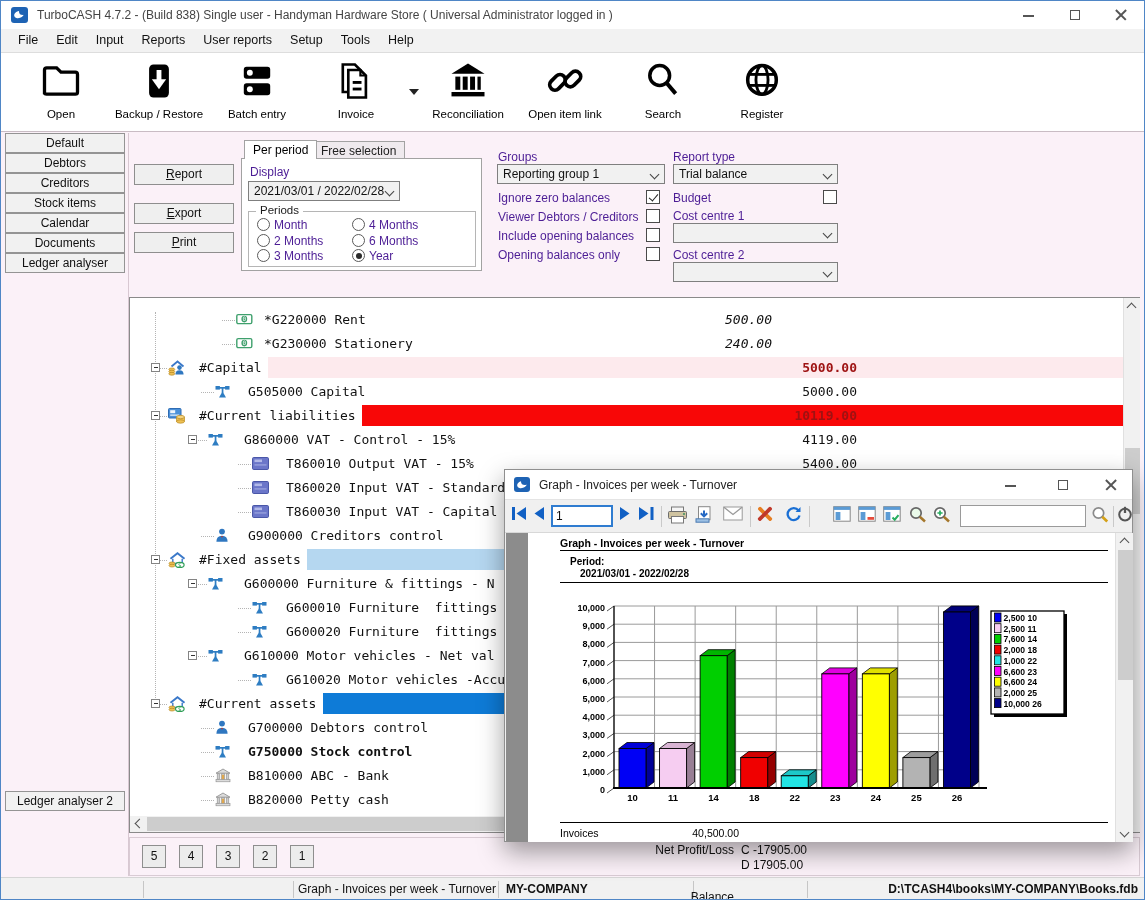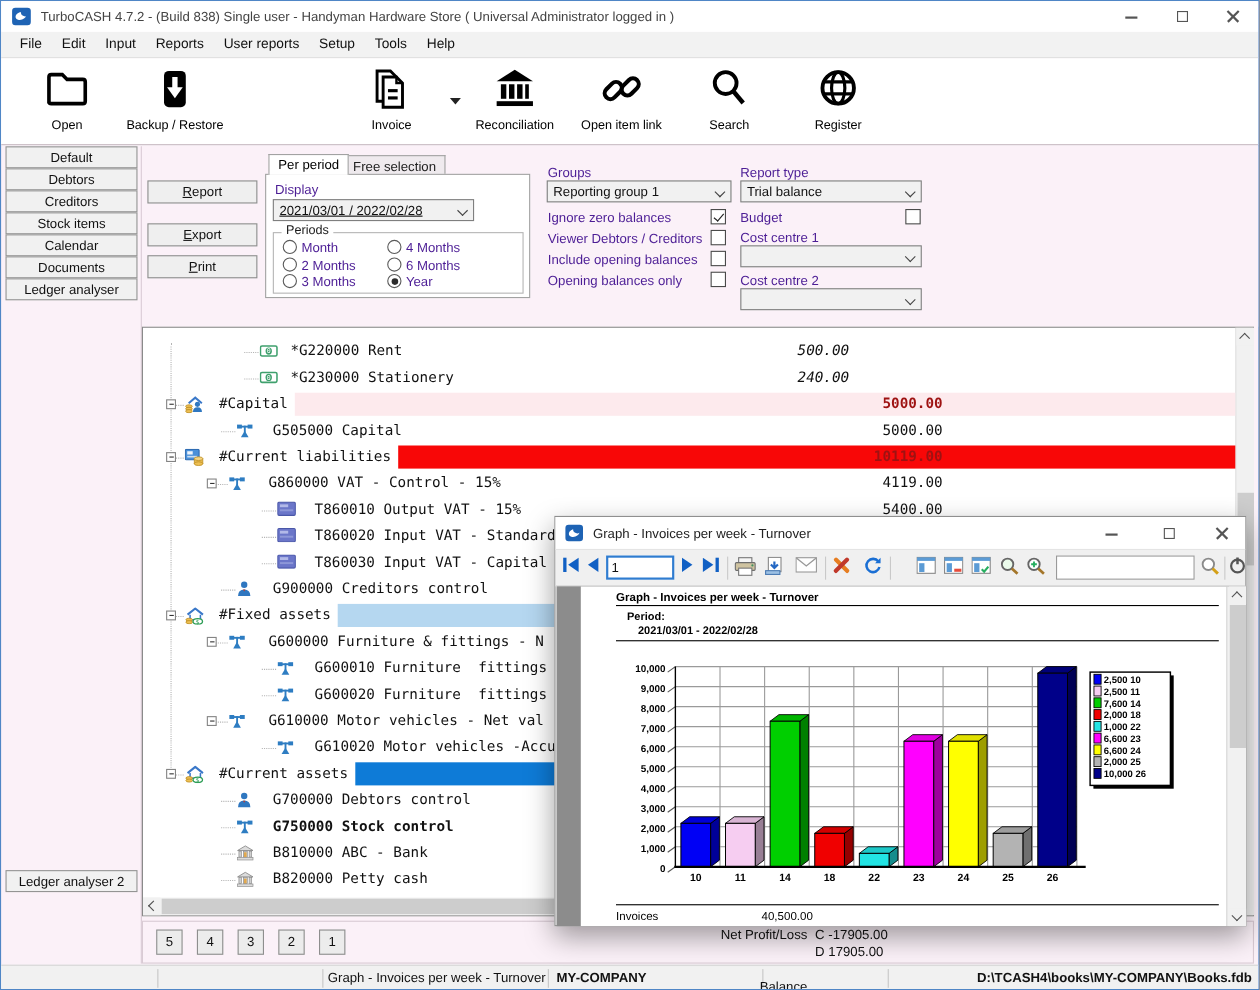--- a/index.html
+++ b/index.html
@@ -137,20 +137,29 @@
         <span class="tbl">Open</span>
       </div>
       <div class="tbtn" style="left: 100px;">
         <span class="tbi"><svg viewBox="0 0 40 40">
             <rect x="11" y="5" width="18" height="30" rx="4" fill="#000"></rect>
             <rect x="17.8" y="10" width="4.4" height="9.5" fill="#fff"></rect>
             <path d="M13.5 18.5 h13 L20 27.5 Z" fill="#fff"></path>
           </svg></span>
         <span class="tbl">Backup / Restore</span>
       </div>
+      <div class="tbtn" style="left: 198px;">
+        <span class="tbi"><svg viewBox="0 0 40 40">
+            <rect x="8" y="7" width="24" height="11" rx="2.5" fill="#000"></rect>
+            <circle cx="13.5" cy="12.5" r="2.7" fill="#fff"></circle>
+            <rect x="8" y="22" width="24" height="11" rx="2.5" fill="#000"></rect>
+            <circle cx="13.5" cy="27.5" r="2.7" fill="#fff"></circle>
+          </svg></span>
+        <span class="tbl">Batch entry</span>
+      </div>
       <div class="tbtn" style="left: 297px;">
         <span class="tbi"><svg viewBox="0 0 40 40">
             <path d="M8 30 V5 h11 l5 5 v20 Z" fill="#fff" stroke="#000" stroke-width="2.4"></path>
             <path d="M13 35 V10 h11 l5 5 v20 Z" fill="#fff" stroke="#000" stroke-width="2.4"></path>
             <path d="M24 10 v5 h5" fill="none" stroke="#000" stroke-width="2"></path>
             <rect x="17" y="20" width="8" height="2.6" fill="#000"></rect>
             <rect x="17" y="26" width="8" height="2.6" fill="#000"></rect>
           </svg></span>
         <span class="tbl">Invoice</span>
       </div>
@@ -207,21 +216,21 @@
 
   <div class="panel">
     <div class="btn3d" style="left:5px;top:31px;"><u>R</u><span id="b-report">eport</span></div>
     <div class="btn3d" style="left:5px;top:70px;"><u>E</u><span id="b-export">xport</span></div>
     <div class="btn3d" style="left:5px;top:99px;"><u>P</u><span id="b-print">rint</span></div>
 
     <div class="tab active" style="left:115px;">Per period</div>
     <div class="tab inactive" style="left:183px;">Free selection</div>
     <div class="tabpage">
       <div class="lbl" style="left:8px;top:6px;">Display</div>
-      <div class="combo" style="left:6px;top:22px;width:183px;text-decoration:underline;">
+      <div class="combo" style="left:6px;top:22px;width:152px;">
         <span>2021/03/01 / 2022/02/28</span><span class="chev"></span>
       </div>
       <div class="fieldset" style="left:6px;top:52px;width:228px;height:56px;">
         <span class="legend">Periods</span>
         <span id="periods"><span class="radio" style="left: 8px; top: 6px;"></span><span class="lbl" style="left: 25px; top: 6px;">Month</span><span class="radio" style="left: 8px; top: 21.5px;"></span><span class="lbl" style="left: 25px; top: 21.5px;">2 Months</span><span class="radio" style="left: 8px; top: 37px;"></span><span class="lbl" style="left: 25px; top: 37px;">3 Months</span><span class="radio" style="left: 103px; top: 6px;"></span><span class="lbl" style="left: 120px; top: 6px;">4 Months</span><span class="radio" style="left: 103px; top: 21.5px;"></span><span class="lbl" style="left: 120px; top: 21.5px;">6 Months</span><span class="radio sel" style="left: 103px; top: 37px;"></span><span class="lbl" style="left: 120px; top: 37px;">Year</span></span>
       </div>
     </div>
 
     <div class="lbl" style="left:369px;top:17px;">Groups</div>
     <div class="combo" style="left:368px;top:31px;width:168px;">

